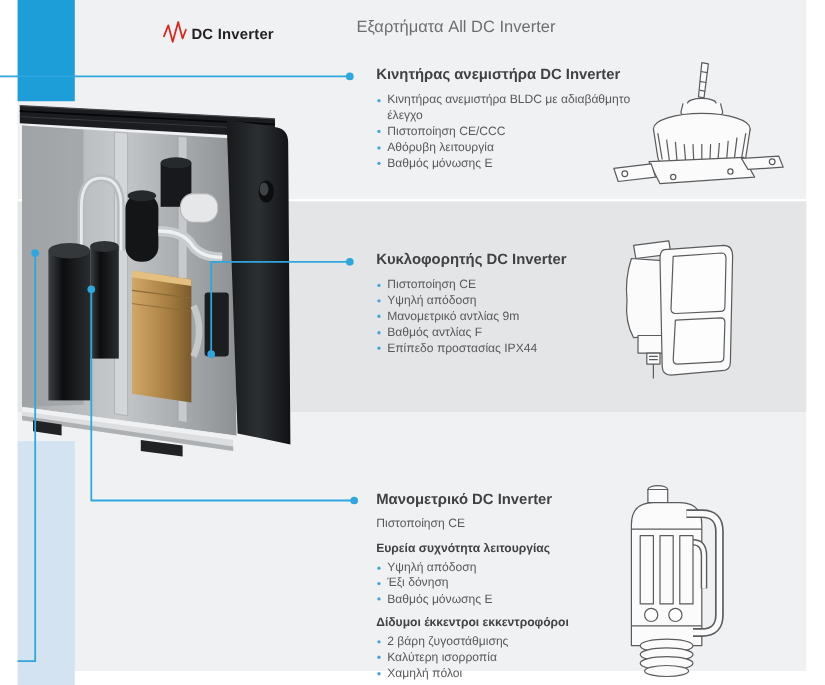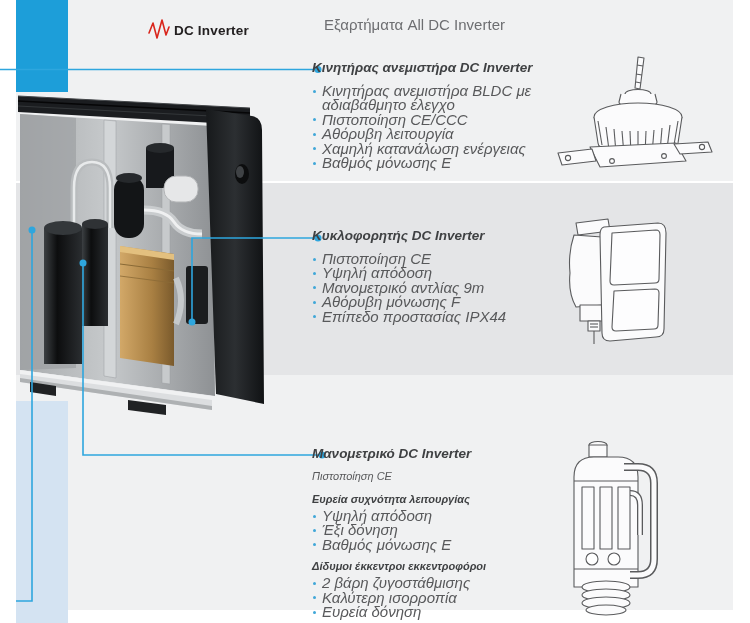--- a/index.html
+++ b/index.html
@@ -17,25 +17,25 @@
   .logo{position:absolute;left:148px;top:18px;display:flex;align-items:center;}
   .logo-text{font-size:13.5px;font-weight:600;color:#232021;letter-spacing:.2px;}
 
   .page-title{position:absolute;left:324px;top:16px;font-size:15px;color:#6d6e71;}
 
   
   .photo{position:absolute;left:16px;top:78px;width:378px;height:345px;}
   .callouts{position:absolute;left:0;top:0;width:750px;height:623px;pointer-events:none;}
 
   
-  .section{position:absolute;left:312px;width:250px;font-style:italic;}
+  .section{position:absolute;left:342px;width:250px;}
   .sec1{top:60px;} .sec2{top:228px;} .sec3{top:446px;}
   .sec-heading{font-size:13.5px;font-weight:bold;color:#3f4143;margin:0 0 9px 0;}
   ul.bullets{list-style:none;margin:0;padding:0;}
-  ul.bullets li{position:relative;padding-left:10px;font-size:15px;line-height:14.4px;color:#58595b;}
+  ul.bullets li{position:relative;padding-left:10px;font-size:11px;line-height:14.4px;color:#58595b;}
   ul.bullets li::before{content:"";position:absolute;left:1px;top:5.6px;width:3px;height:3px;border-radius:50%;background:#3fa7d8;}
   .intro{font-size:11px;color:#58595b;margin:0 0 11px 0;}
   .subheading{font-size:11px;font-weight:bold;color:#3f4143;margin:8px 0 4px 0;}
   .subheading.first{margin-top:0;}
 
   
   .illus{position:absolute;}
   .illus-fan{left:552px;top:55px;width:162px;height:126px;}
   .illus-pump{left:564px;top:213px;width:106px;height:132px;}
   .illus-comp{left:560px;top:437px;width:106px;height:182px;}
@@ -148,50 +148,49 @@
   </div>
 
   <div class="page-title">Εξαρτήματα All DC Inverter</div>
 
   <div class="section sec1">
     <h3 class="sec-heading">Κινητήρας ανεμιστήρα DC Inverter</h3>
     <ul class="bullets">
       <li><span>Κινητήρας ανεμιστήρα BLDC με αδιαβάθμητο έλεγχο</span></li>
       <li><span>Πιστοποίηση CE/CCC</span></li>
       <li><span>Αθόρυβη λειτουργία</span></li>
-      <li><span>Χαμηλή κατανάλωση ενέργειας</span></li>
       <li><span>Βαθμός μόνωσης Ε</span></li>
     </ul>
   </div>
 
   <div class="section sec2">
     <h3 class="sec-heading">Κυκλοφορητής DC Inverter</h3>
     <ul class="bullets">
       <li><span>Πιστοποίηση CE</span></li>
       <li><span>Υψηλή απόδοση</span></li>
       <li><span>Μανομετρικό αντλίας 9m</span></li>
-      <li><span>Αθόρυβη μόνωσης F</span></li>
+      <li><span>Βαθμός αντλίας F</span></li>
       <li><span>Επίπεδο προστασίας IPX44</span></li>
     </ul>
   </div>
 
   <div class="section sec3">
     <h3 class="sec-heading">Μανομετρικό DC Inverter</h3>
     <p class="intro">Πιστοποίηση CE</p>
     <h4 class="subheading first">Ευρεία συχνότητα λειτουργίας</h4>
     <ul class="bullets">
       <li><span>Υψηλή απόδοση</span></li>
       <li><span>Έξι δόνηση</span></li>
       <li><span>Βαθμός μόνωσης Ε</span></li>
     </ul>
     <h4 class="subheading">Δίδυμοι έκκεντροι εκκεντροφόροι</h4>
     <ul class="bullets">
       <li><span>2 βάρη ζυγοστάθμισης</span></li>
       <li><span>Καλύτερη ισορροπία</span></li>
-      <li><span>Ευρεία δόνηση</span></li>
+      <li><span>Χαμηλή πόλοι</span></li>
     </ul>
   </div>
 
   <svg class="illus illus-fan" viewBox="0 0 162 126">
     <g stroke="#5a5b5d" stroke-width="1.1" fill="#fbfbfc" stroke-linejoin="round">
       <polygon points="86,2 92,3 88,34 83,33"></polygon>
       <line x1="85" y1="10" x2="91" y2="11" fill="none"></line>
       <line x1="84" y1="19" x2="90" y2="20" fill="none"></line>
       <line x1="84" y1="27" x2="89" y2="28" fill="none"></line>
       <ellipse cx="86" cy="39" rx="13" ry="4.5"></ellipse>

